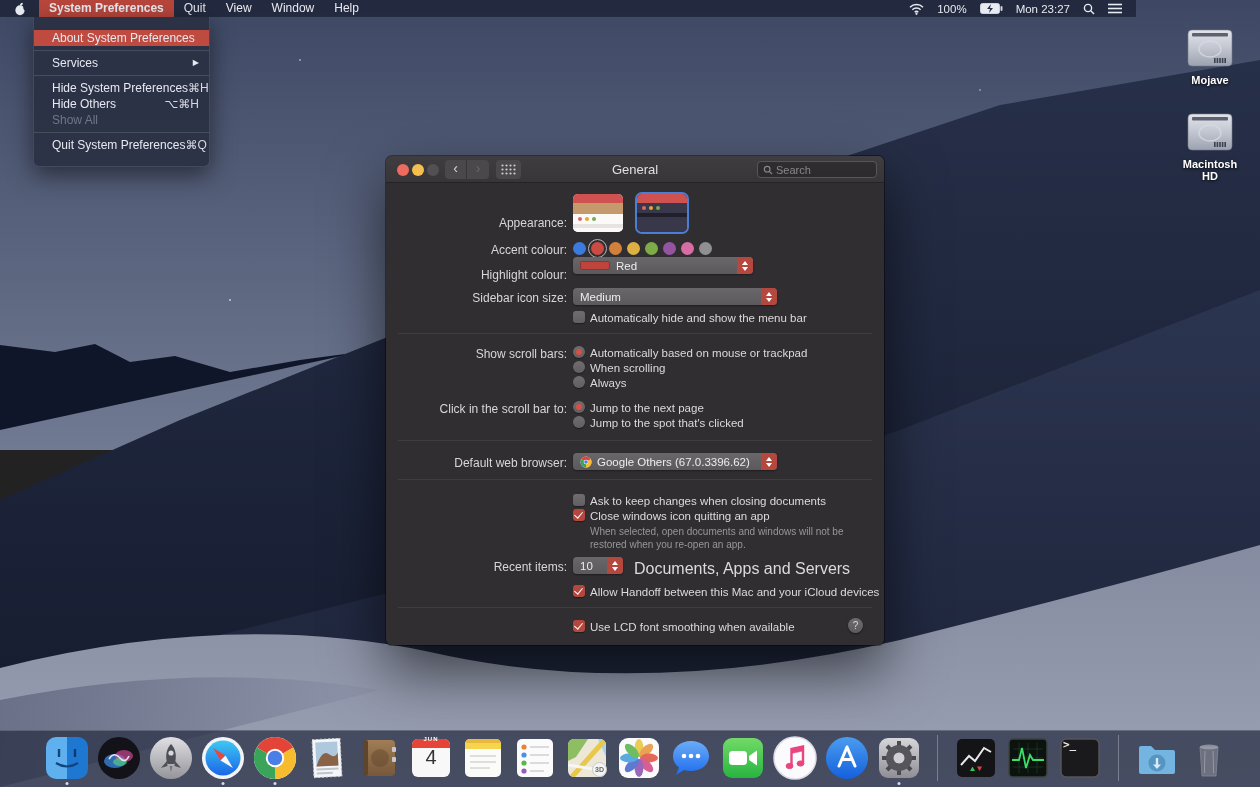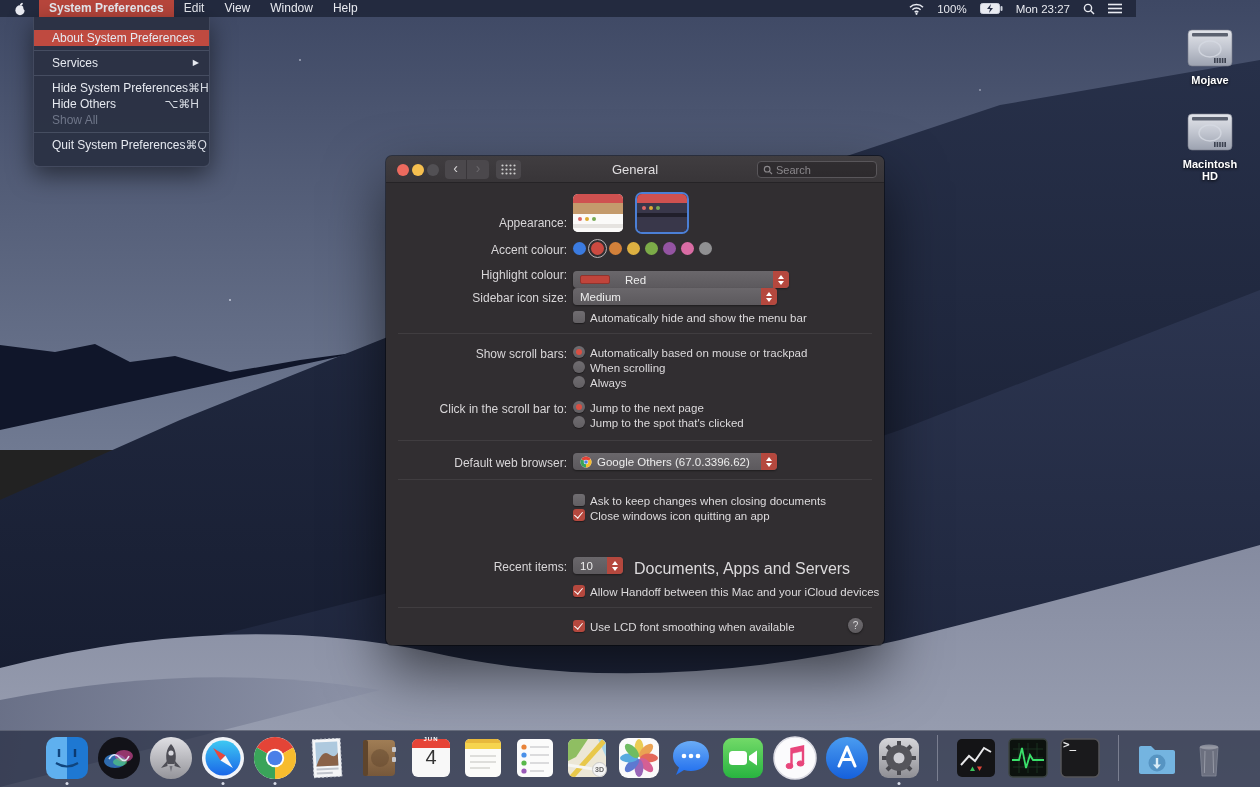--- a/index.html
+++ b/index.html
@@ -177,21 +177,21 @@
             <mask id="am">
               <rect width="13" height="14" fill="#fff"></rect>
               <circle cx="12.5" cy="5.5" r="3.2" fill="#000"></circle>
             </mask>
           </defs>
         <ellipse cx="6" cy="8.2" rx="4.6" ry="5" fill="#e9ebf2" mask="url(#am)"></ellipse>
         <ellipse cx="7.4" cy="2.2" rx="1.7" ry="1" fill="#e9ebf2" transform="rotate(-35 7.4 2.2)"></ellipse>
       </svg>
     </span>
     <span class="mb-item app-name">System Preferences</span>
-    <span class="mb-item">Edit</span>
+    <span class="mb-item">Quit</span>
     <span class="mb-item">View</span>
     <span class="mb-item">Window</span>
     <span class="mb-item">Help</span>
     <span id="mb-right">
       <svg width="15" height="12" viewBox="0 0 15 12">
         <path d="M1,4.2 A9.2,9.2 0 0 1 14,4.2" stroke="#e9ebf2" stroke-width="1.5" fill="none"></path>
         <path d="M3.4,6.8 A5.8,5.8 0 0 1 11.6,6.8" stroke="#e9ebf2" stroke-width="1.5" fill="none"></path>
         <path d="M5.7,9.2 A2.6,2.6 0 0 1 9.3,9.2" stroke="#e9ebf2" stroke-width="1.5" fill="none"></path>
         <circle cx="7.5" cy="10.8" r="1.1" fill="#e9ebf2"></circle>
       </svg>
@@ -344,21 +344,21 @@
     <span class="acc-dot" style="left:187px; top:86px; background:#3b7be0;"></span>
     <span class="acc-dot selected" style="left:205px; top:86px; background:#cc4a41;"></span>
     <span class="acc-dot" style="left:223px; top:86px; background:#d3813a;"></span>
     <span class="acc-dot" style="left:241px; top:86px; background:#ddb041;"></span>
     <span class="acc-dot" style="left:259px; top:86px; background:#7cab48;"></span>
     <span class="acc-dot" style="left:277px; top:86px; background:#9454a2;"></span>
     <span class="acc-dot" style="left:295px; top:86px; background:#d96ca4;"></span>
     <span class="acc-dot" style="left:313px; top:86px; background:#909092;"></span>
 
     <span class="rlabel" style="top:112px;">Highlight colour:</span>
-    <div class="popup" style="left:187px; top:115px; width:216px;gap:9px;">
+    <div class="popup" style="left:187px; top:101px; width:180px;">
       <span class="swatch"></span>
       <span>Red</span>
       <span class="stepper">
           <i class="up"></i>
           <i class="down"></i>
         </span>
     </div>
 
     <span class="rlabel" style="top:135px;">Sidebar icon size:</span>
     <div class="popup" style="left:187px; top:132px; width:204px;">
@@ -406,20 +406,21 @@
           <i class="down"></i>
         </span>
     </div>
 
     <div class="sep-line" style="top:323px;"></div>
 
     <span class="chk" style="left:187px; top:338px;"></span>
     <span class="ctext" style="position:absolute; left:204px; top:339px;">Ask to keep changes when closing documents</span>
     <span class="chk checked" style="left:187px; top:353px;"></span>
     <span class="ctext" style="position:absolute; left:204px; top:354px;">Close windows icon quitting an app</span>
+    <span class="note" style="left:204px; top:369px;">When selected, open documents and windows will not be restored when you re-open an app.</span>
 
     <span class="rlabel" style="top:404px;">Recent items:</span>
     <div class="popup" style="left:187px; top:401px; width:50px;">
       <span>10</span>
       <span class="stepper">
           <i class="up"></i>
           <i class="down"></i>
         </span>
     </div>
     <span class="ctext" style="position:absolute; left:248px; top:404px; font-size:16px;">Documents, Apps and Servers</span>

